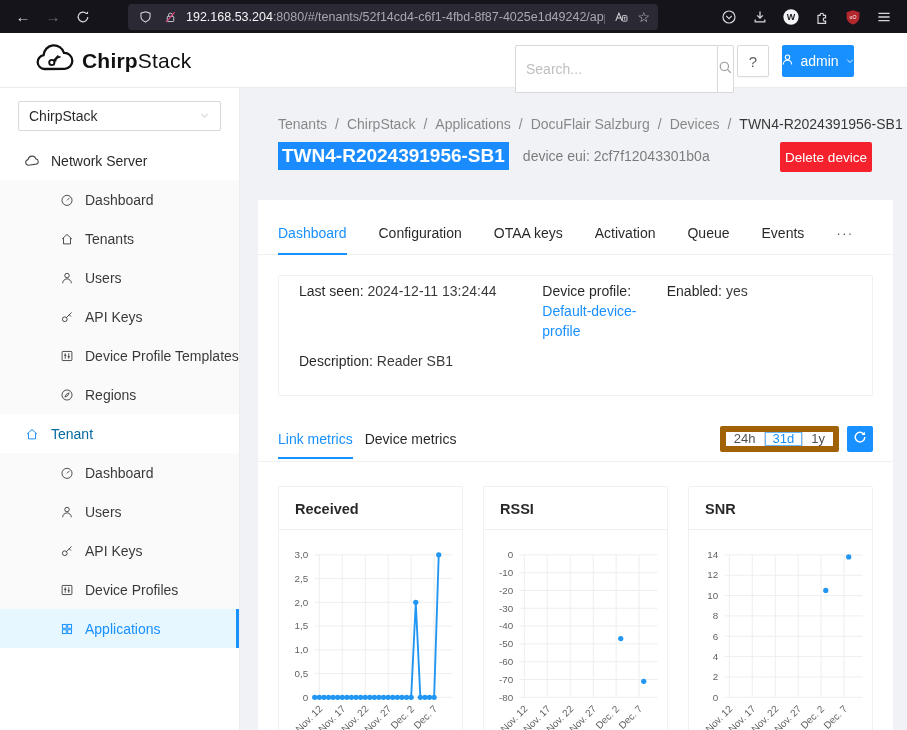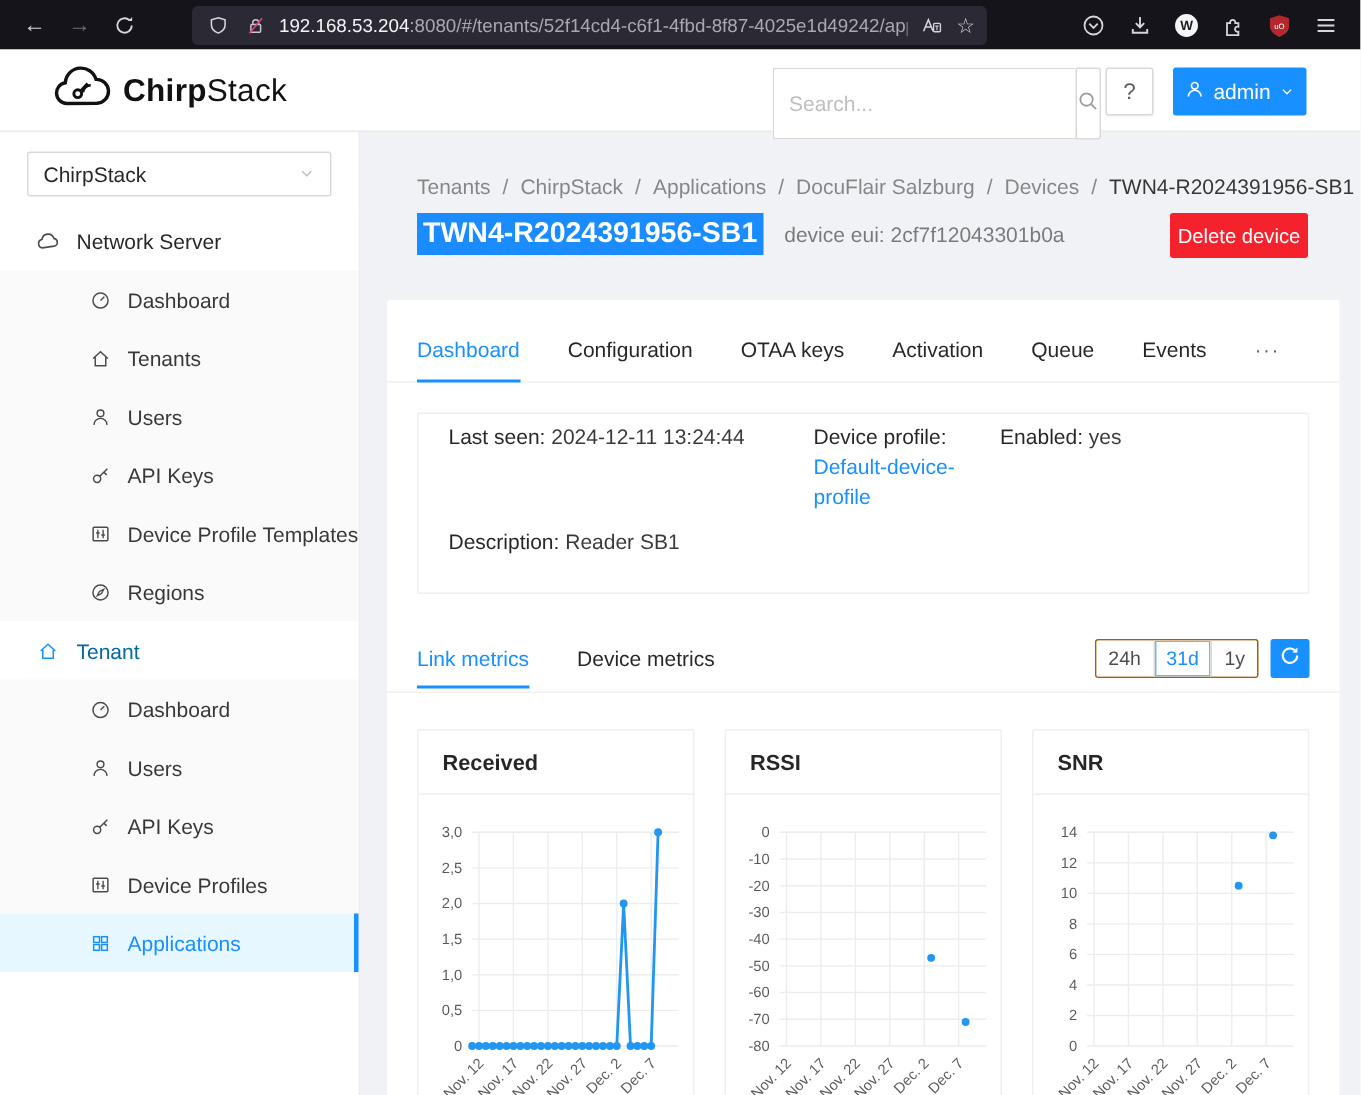--- a/index.html
+++ b/index.html
@@ -20,21 +20,21 @@
   
   .appheader { position:absolute; top:33px; left:0; width:907px; height:55px; background:#fff; border-bottom:1px solid #ebebeb; }
   .brand { position:absolute; left:34px; top:11px; display:flex; align-items:center; gap:8px; }
   .brand-text { font-size:21px; letter-spacing:.2px; color:#111; }
   .brand-text b { font-weight:700; }
   .searchwrap { position:absolute; left:515px; top:12px; width:202px; height:48px; display:flex; }
   .searchinput { flex:1; border:1px solid #d9d9d9; border-right:none; border-radius:2px 0 0 2px; padding:0 10px; font-size:14px; outline:none; color:rgba(0,0,0,.85); font-family:"Liberation Sans",sans-serif; }
   .searchinput::placeholder { color:#bfbfbf; }
   .searchbtn { width:34px; border:1px solid #d9d9d9; border-radius:0 2px 2px 0; background:#fff; display:flex; align-items:center; justify-content:center; }
   .helpbtn { position:absolute; left:737px; top:12px; width:32px; height:32px; border:1px solid #d9d9d9; border-radius:2px; background:#fff; box-shadow:0 1px 2px rgba(0,0,0,.04); display:flex; align-items:center; justify-content:center; color:rgba(0,0,0,.65); font-size:15px; }
-  .adminbtn { position:absolute; left:782px; top:12px; width:89px; height:32px; background:#1890ff; border-radius:2px; color:#fff; display:flex; align-items:center; justify-content:center; gap:6px; font-size:14px; }
+  .adminbtn { position:absolute; left:782px; top:12px; width:72px; height:32px; background:#1890ff; border-radius:2px; color:#fff; display:flex; align-items:center; justify-content:center; gap:6px; font-size:14px; }
 
   
   .sidebar { position:absolute; top:88px; left:0; width:240px; height:642px; background:#fff; border-right:1px solid #ededed; }
   .tselect { margin:13px 18px 10px 18px; height:30px; border:1px solid #d9d9d9; border-radius:2px; display:flex; align-items:center; padding:0 10px; justify-content:space-between; color:rgba(0,0,0,.85); background:#fff; }
   .menu-group { height:39px; display:flex; align-items:center; gap:11px; padding-left:24px; color:rgba(0,0,0,.85); background:#fff; }
   .menu-item { height:39px; display:flex; align-items:center; gap:11px; padding-left:60px; color:rgba(0,0,0,.78); background:#fafafa; position:relative; }
   .menu-item .micon, .menu-group .micon { color:rgba(0,0,0,.7); display:flex; }
   .menu-group.active { color:#0369a1; }
   .menu-group.active .micon { color:#1890ff; }
   .menu-item.active { background:#e6f7ff; color:#1890ff; }
@@ -58,26 +58,26 @@
   .tab.more { color:rgba(0,0,0,.6); letter-spacing:1px; }
 
   .infobox { margin:20px; border:1px solid #f0f0f0; border-radius:2px; padding:5px 20px 24px 20px; }
   .inforow { display:grid; grid-template-columns:44% 22.5% 33.5%; }
   .inforow + .inforow { margin-top:10px; }
   .infoitem { font-size:14px; line-height:20px; }
   .ilabel { color:rgba(0,0,0,.85); }
   .ival { color:rgba(0,0,0,.78); }
   .ilink { color:#1890ff; }
 
-  .metricsrow { display:flex; align-items:center; gap:32px; padding:0 20px; height:46px; border-bottom:1px solid #f0f0f0; margin-top:10px; }
+  .metricsrow { display:flex; align-items:center; gap:12px; padding:0 20px; height:46px; border-bottom:1px solid #f0f0f0; margin-top:10px; }
   .mtab { padding:12px 0 11px 0; position:relative; font-size:14px; color:rgba(0,0,0,.85); }
   .mtab.active { color:#1890ff; }
   .mtab.active::after { content:""; position:absolute; left:0; bottom:-1px; height:2px; width:100%; background:#1890ff; }
   .mcontrols { margin-left:auto; display:flex; align-items:center; gap:8px; }
-  .seg { display:flex; border:1px solid #a16207; border-radius:2px; height:26px; overflow:hidden;text-align:center; }
+  .seg { display:flex; border:6px solid #a16207; border-radius:2px; height:26px; overflow:hidden;text-align:center; }
   .segbtn { padding:0 8px; display:flex; align-items:center; font-size:13px; color:rgba(0,0,0,.7); background:#fff; }
   .segbtn + .segbtn { border-left:1px solid #d9d9d9; }
   .segbtn.sel { color:#1890ff; box-shadow:inset 0 0 0 1px #69b7ff; }
   .refreshbtn { width:26px; height:26px; background:#1890ff; border-radius:2px; display:flex; align-items:center; justify-content:center; }
 
   .chartsrow { display:flex; gap:20px; margin:24px 20px 0 20px; }
   .chartcard { flex:1; border:1px solid #f0f0f0; border-radius:2px; height:288px; }
   .chead { padding:14px 16px 12px 16px; border-bottom:1px solid #f0f0f0; font-size:14.5px; color:rgba(0,0,0,.85);font-weight:bold; }
   .cbody { padding:8px 2px 0 2px; }
   svg text { font-family:"Liberation Sans", sans-serif; }

